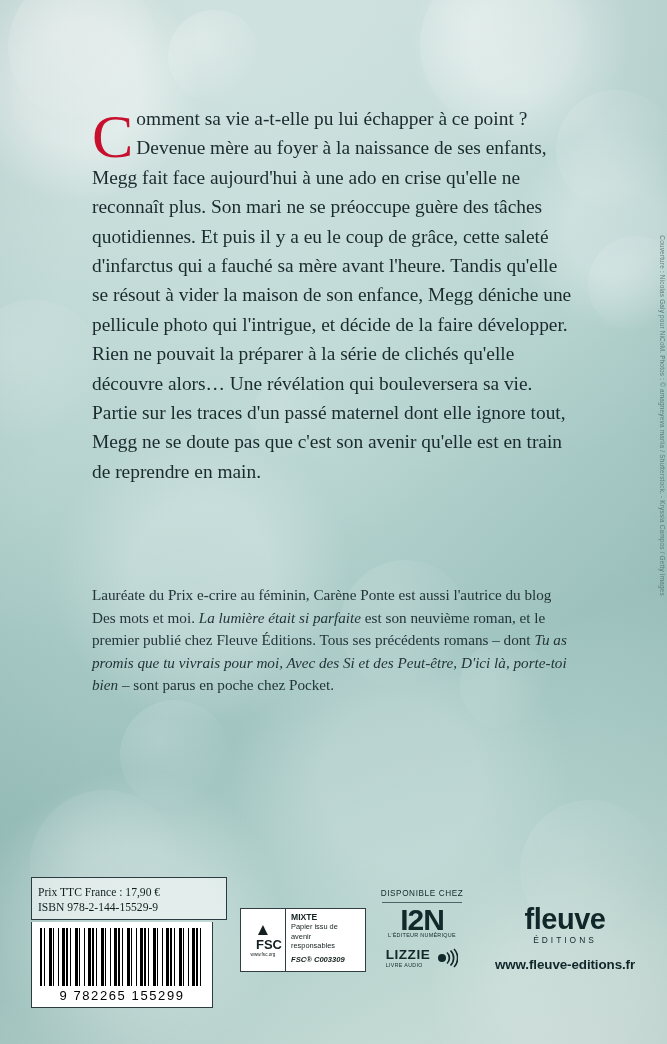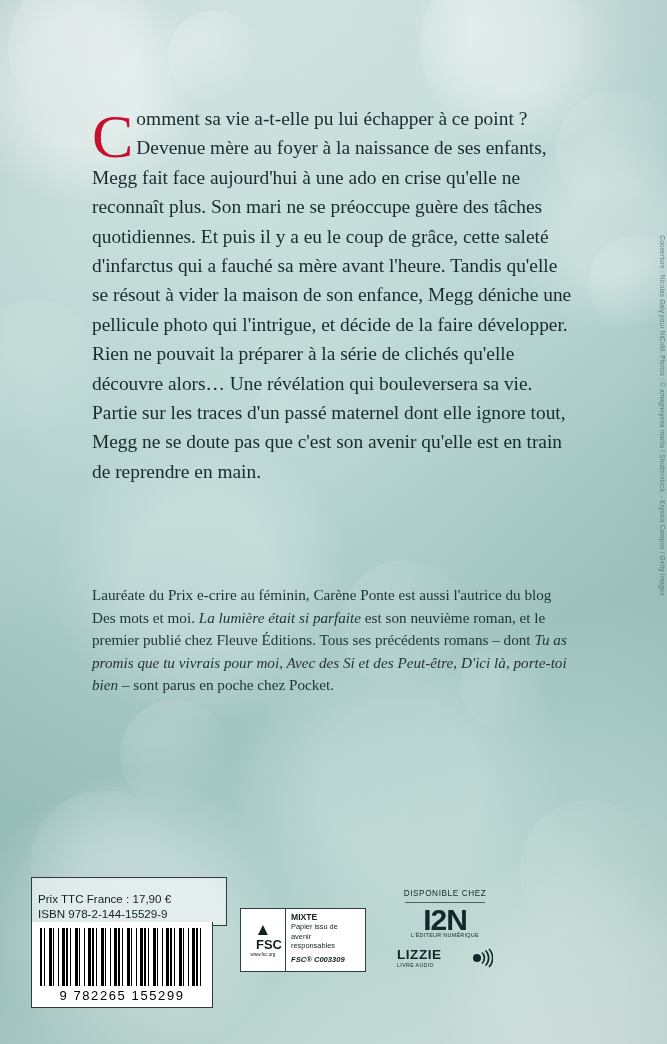--- a/index.html
+++ b/index.html
@@ -86,22 +86,22 @@
   }
 
   
   .price-box {
     position: absolute;
     left: 31px;
     top: 877px;
     width: 182px;
     border: 1px solid #2b3b3f;
     background: rgba(255,255,255,0.55);
-    padding: 13px 6px 4px 6px;
-    font-family: Liberation Sans, sans-serif;
+    padding: 7px 6px 4px 6px;
+    font-family: Liberation Serif, serif;
     font-size: 11.6px;
     color: #10201f;
     line-height: 15px;
   }
   .price-box .row { white-space: nowrap; }
 
   .barcode-box {
     position: absolute;
     left: 31px;
     top: 922px;
@@ -160,36 +160,36 @@
     padding: 4px 20px 3px 5px;
     color: #14201f;
     font-size: 7.4px;
     line-height: 9.4px;
   }
   .fsc-right .t1 { font-weight: bold; font-size: 8.6px; }
   .fsc-right .code { font-weight: bold; font-size: 7.6px; margin-top: 4px; font-style: italic; }
 
   .digital-box {
     position: absolute;
-    left: 397px;
+    left: 374px;
     top: 889px;
     width: 96px;
     text-align: center;
     font-family: "Liberation Sans", sans-serif;
     color: #12282b;
   }
   .digital-title { font-size: 8.2px; letter-spacing: 0.6px; }
   .digital-rule { height: 1px; background: #4a6568; margin: 4px 8px 6px 8px; }
   .i2n { font-size: 30px; font-weight: bold; letter-spacing: -1px; line-height: 22px; }
   .i2n-sub { font-size: 5.4px; letter-spacing: 0.3px; margin-top: 1px; }
   .lizzie-row {
     margin-top: 9px;
     display: flex;
     align-items: center;
-    justify-content: space-between;
+    justify-content: center;
     gap: 6px;
   }
   .lizzie-txt { text-align: left; }
   .lizzie-name { font-size: 13.6px; font-weight: bold; letter-spacing: 0.5px; line-height: 14px; }
   .lizzie-sub { font-size: 5.2px; letter-spacing: 0.4px; }
   .audio-ico { display: block; }
 
   .publisher {
     position: absolute;
     left: 482px;
@@ -282,14 +282,19 @@
       </div>
       <svg class="audio-ico" width="22" height="22" viewBox="0 0 22 22">
         <circle cx="6" cy="11" r="4" fill="#12282b"></circle>
         <path d="M11 5.5 A7.5 7.5 0 0 1 11 16.5" stroke="#12282b" stroke-width="1.7" fill="none"></path>
         <path d="M14.5 3.5 A10.5 10.5 0 0 1 14.5 18.5" stroke="#12282b" stroke-width="1.7" fill="none"></path>
         <path d="M18 2 A13 13 0 0 1 18 20" stroke="#12282b" stroke-width="1.7" fill="none"></path>
       </svg>
     </div>
   </div>
 
+  <div class="publisher">
+    <div class="pub-name">fleuve</div>
+    <div class="pub-sub">ÉDITIONS</div>
+    <div class="pub-url">www.fleuve-editions.fr</div>
+  </div>
 
 </div>
 
 </body></html>

